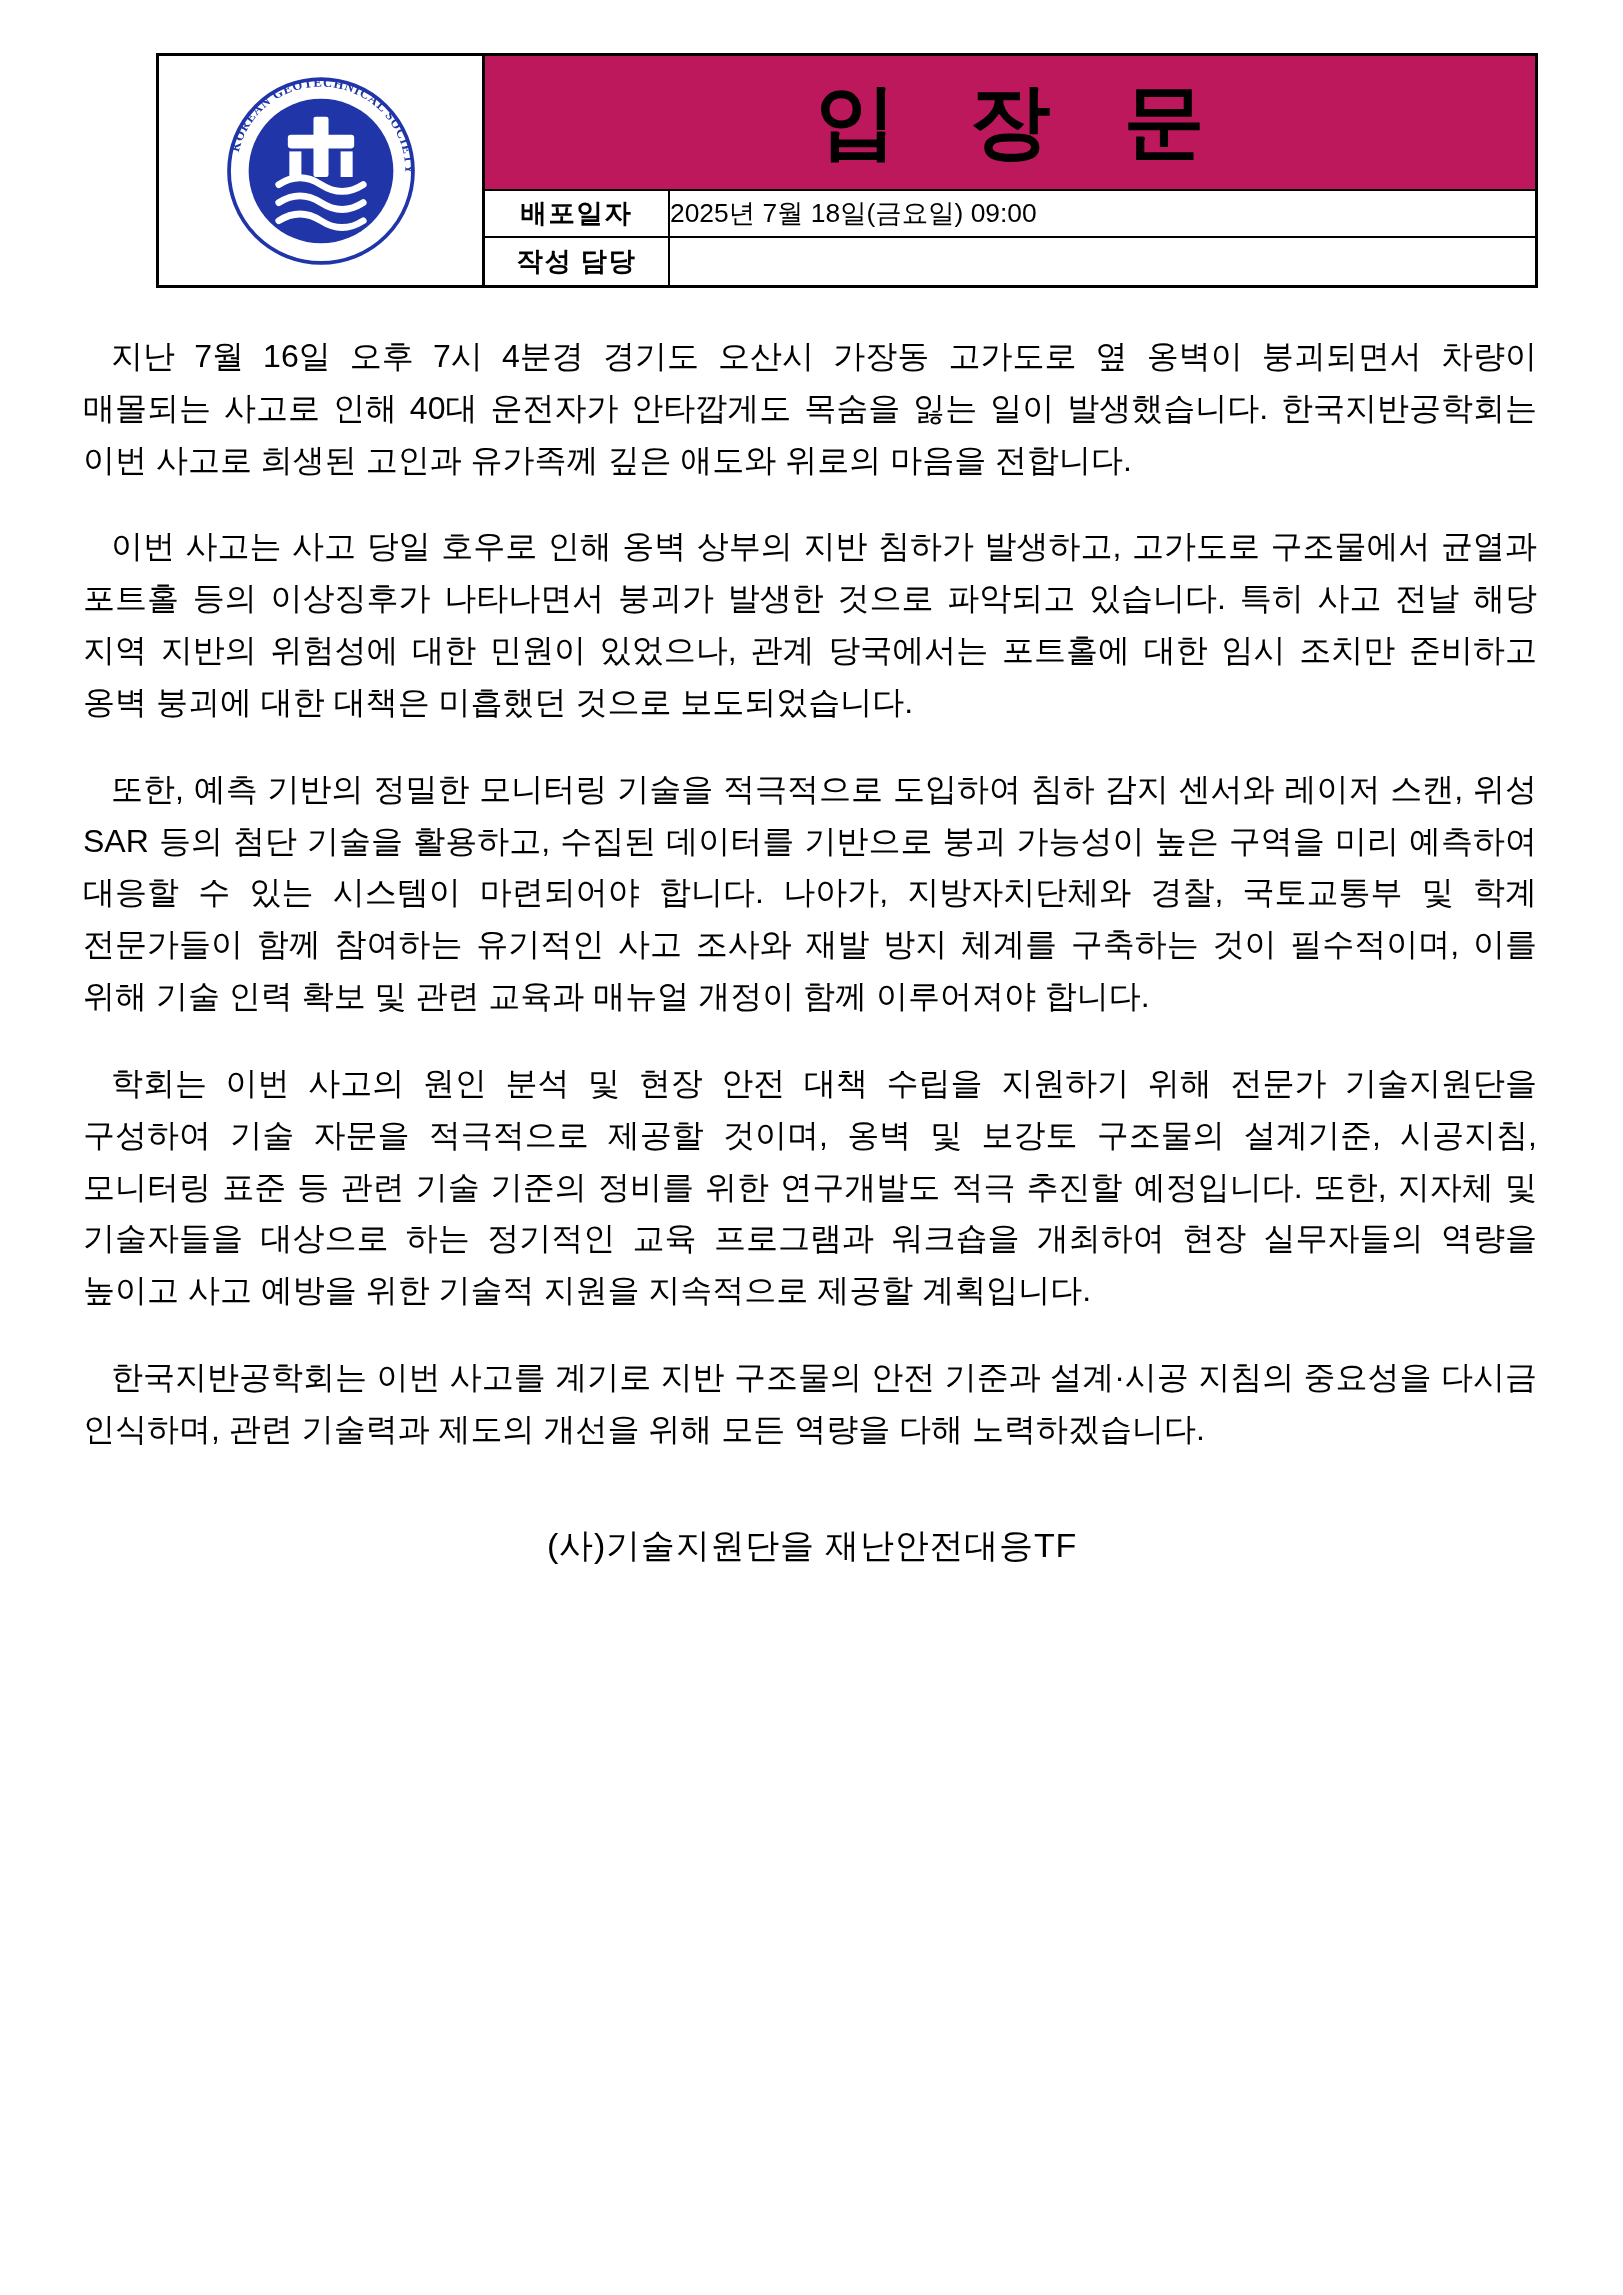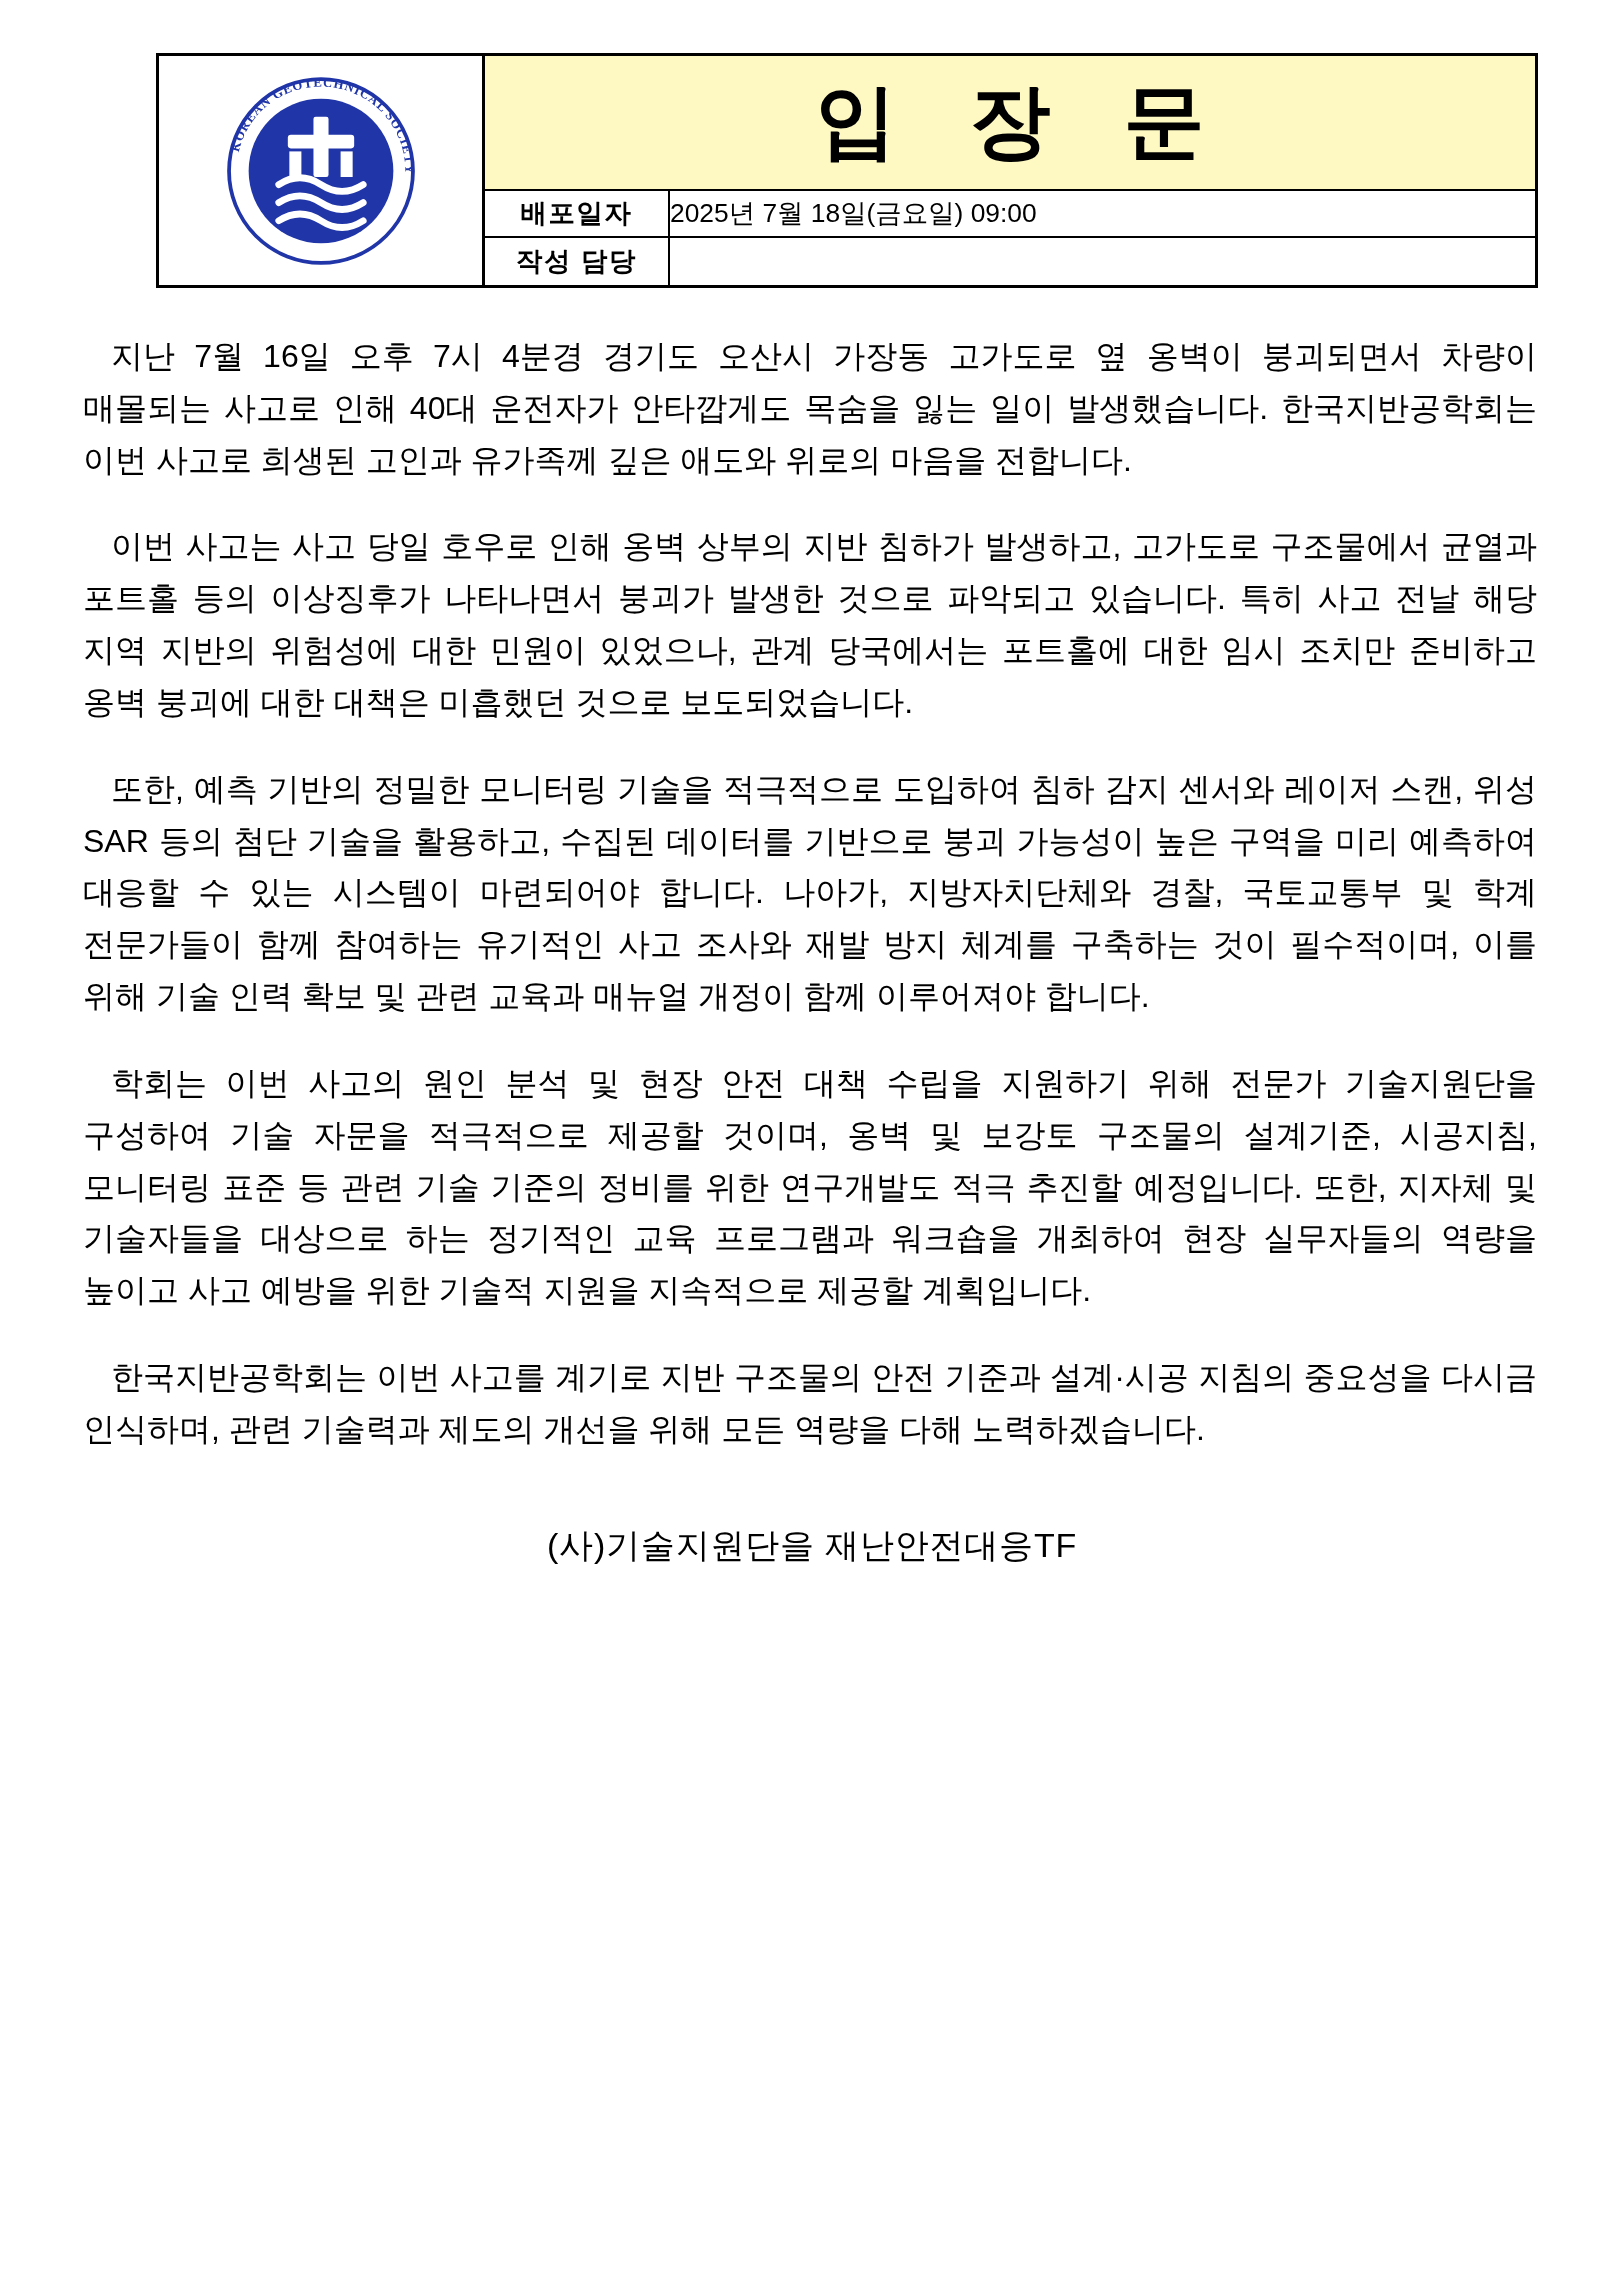--- a/index.html
+++ b/index.html
@@ -48,21 +48,21 @@
   .logo svg { display:block; width:100%; height:100%; }
 
   .header-right {
     flex: 1;
     display: flex;
     flex-direction: column;
     box-sizing: border-box;
   }
   .title-bar {
     height: 137px;
-    background: #fef9c3;
+    background: #be185d;
     border-bottom: 2.3px solid #000;
     display: flex;
     align-items: center;
     justify-content: center;
     box-sizing: border-box;
   }
   .title-bar .title-text {
     font-family: "Liberation Serif", serif;
     font-weight: bold;
     font-size: 81px;
@@ -80,20 +80,21 @@
   .meta-label {
     width: 185px;
     border-right: 2.3px solid #000;
     display: flex;
     align-items: center;
     justify-content: center;
     font-size: 26.4px;
     font-weight: bold;
     letter-spacing: 1.6px;
     box-sizing: border-box;
+    font-family: Liberation Serif, serif;
   }
   .meta-value {
     flex: 1;
     display: flex;
     align-items: center;
     font-size: 26.4px;
     font-weight: normal;
     box-sizing: border-box;
   }
 

